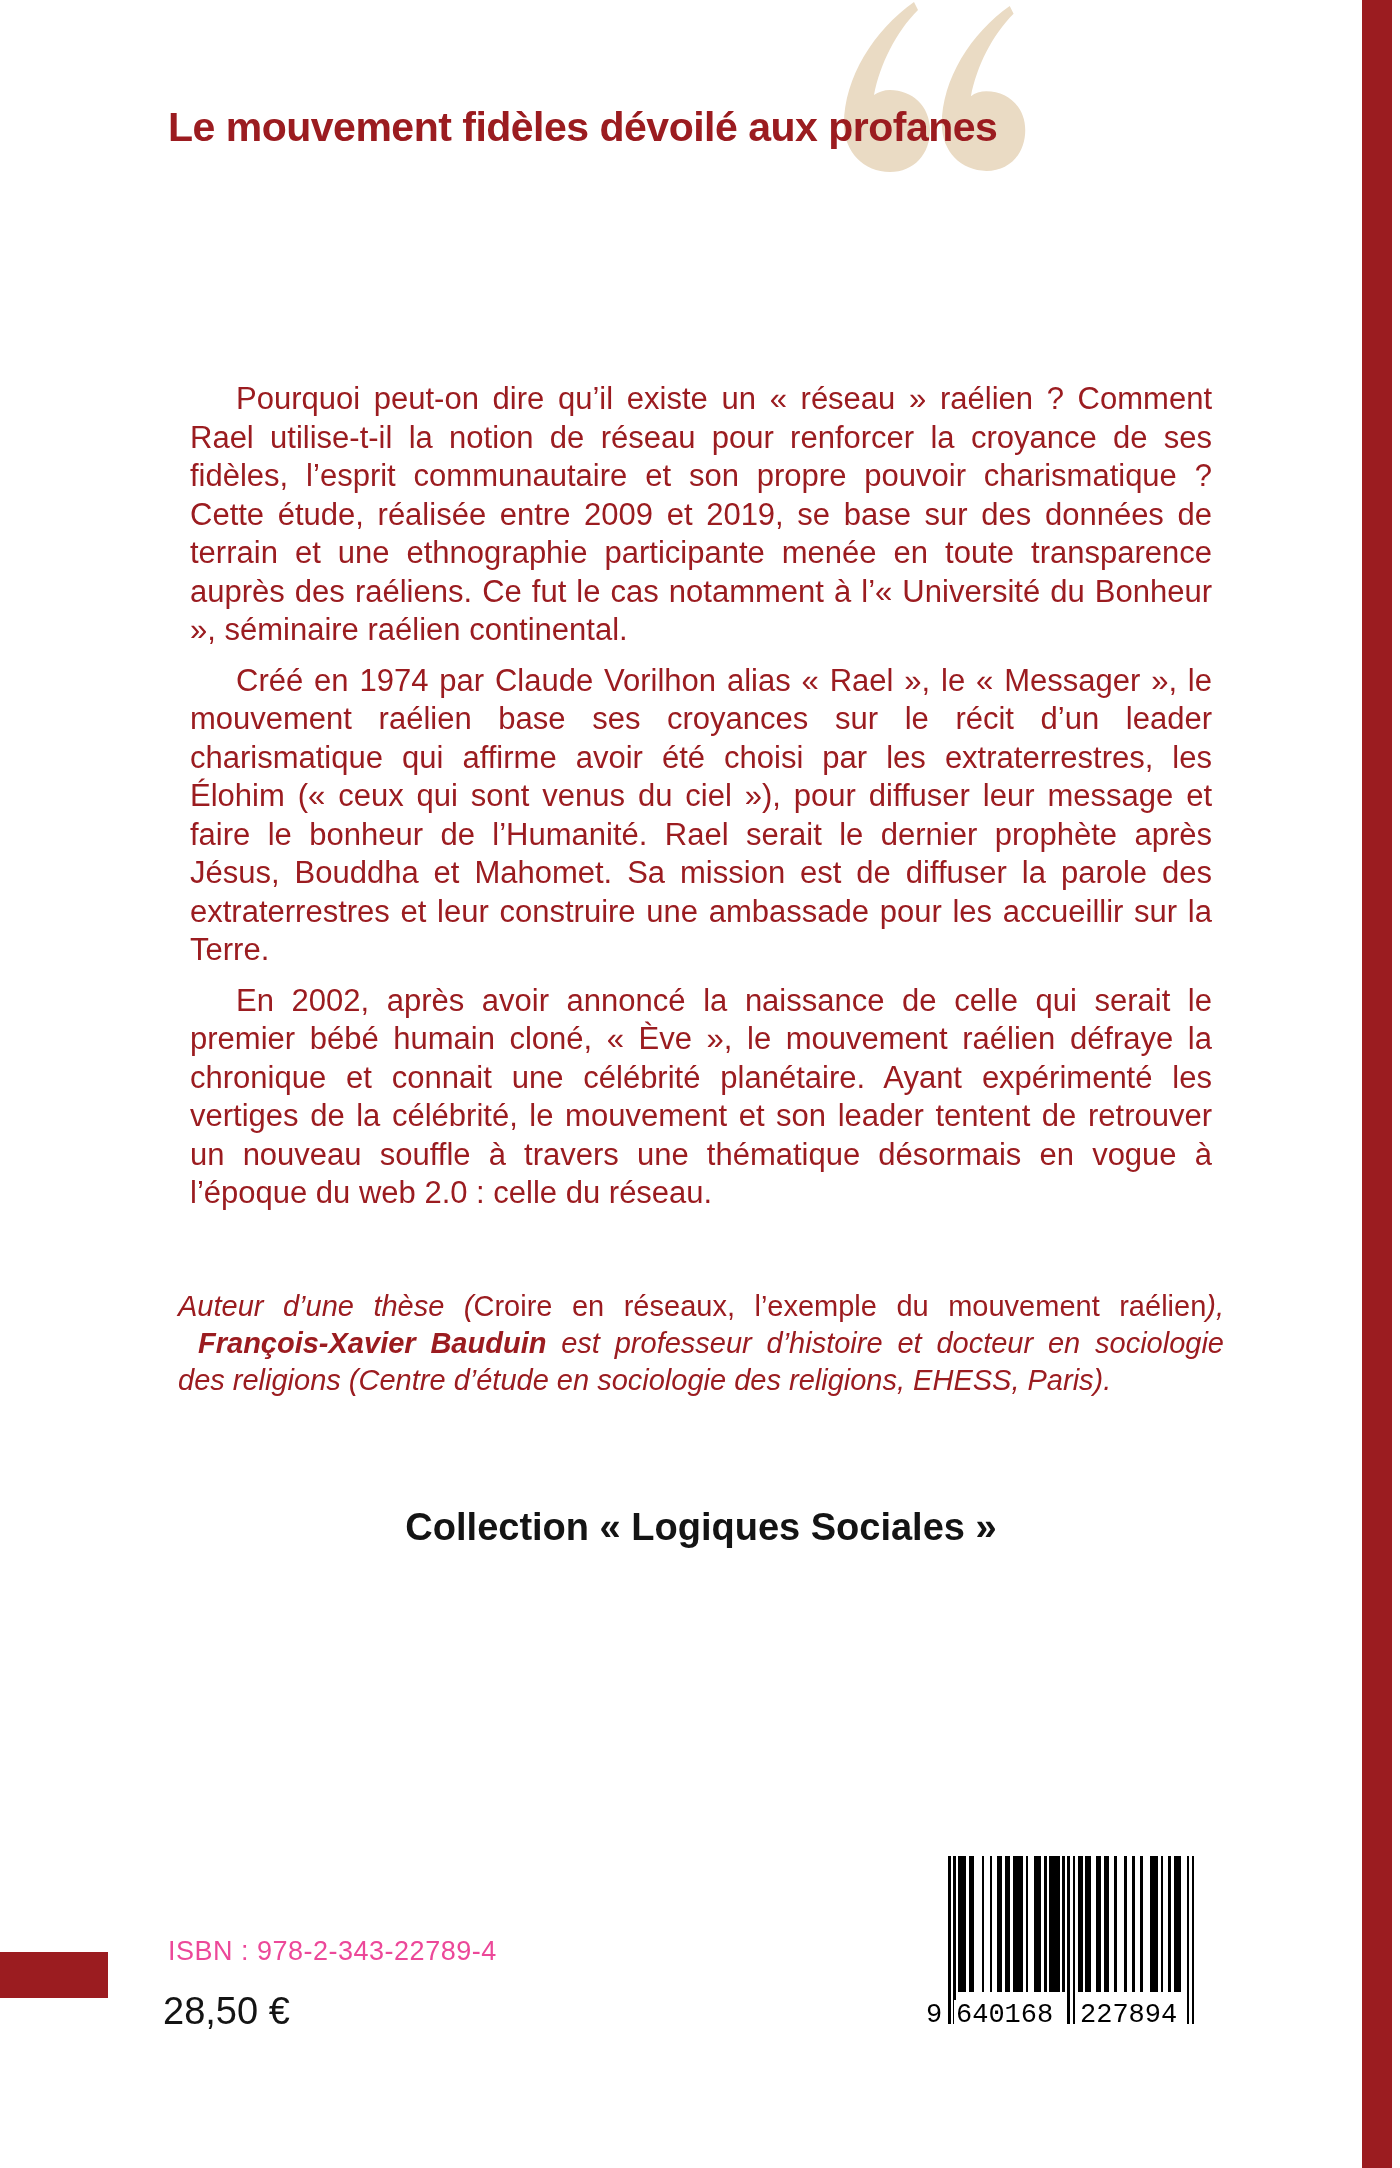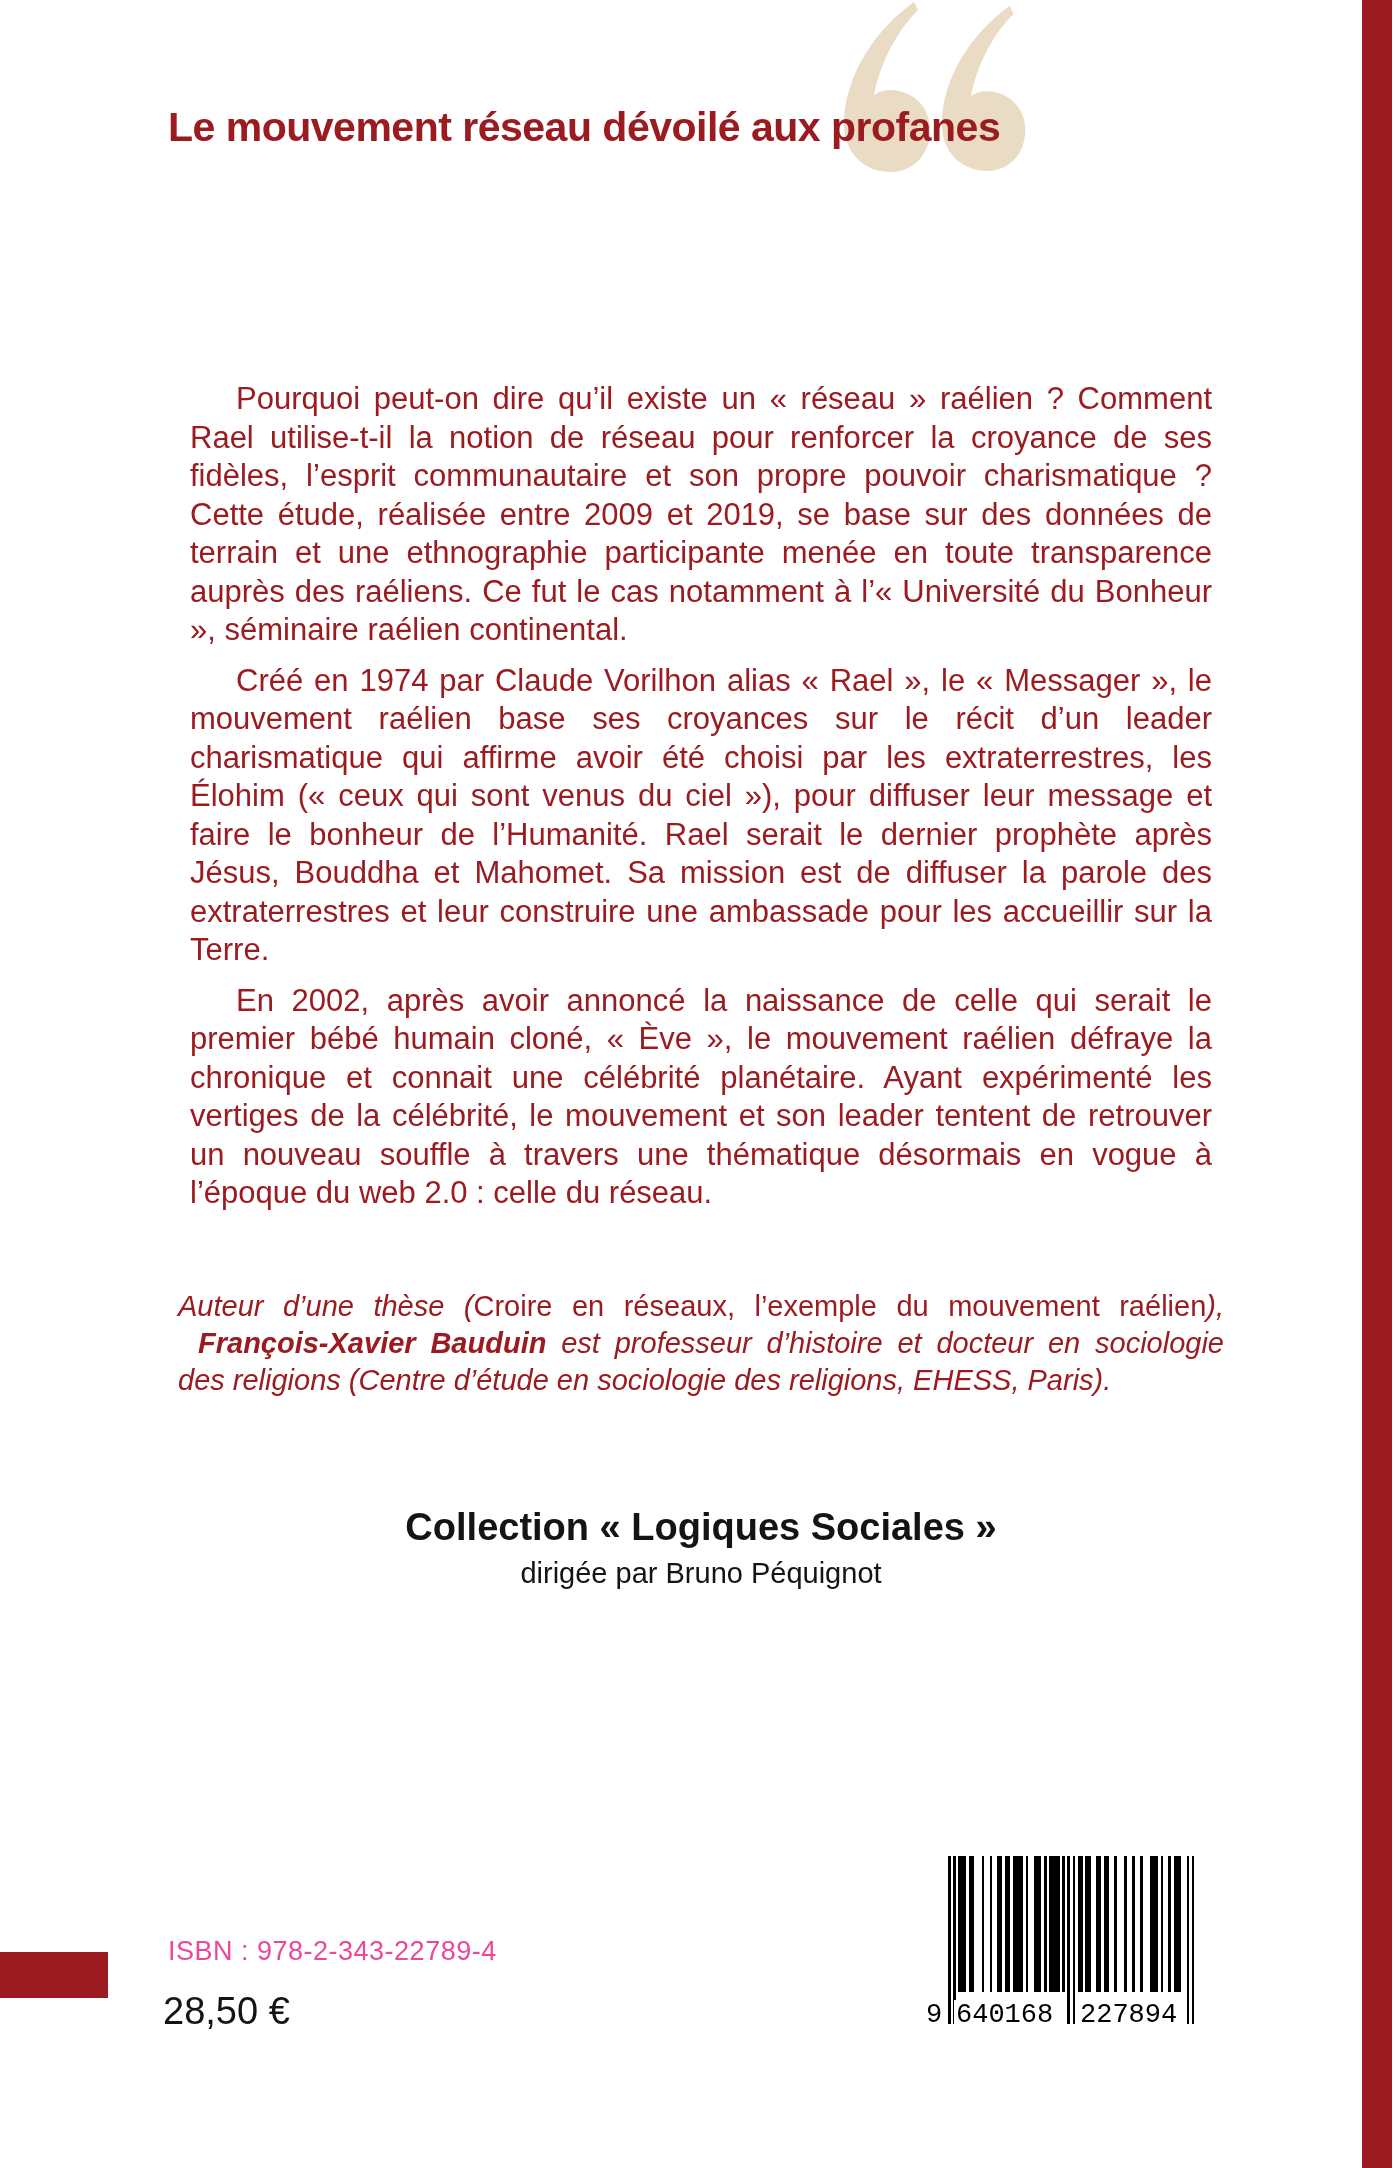--- a/index.html
+++ b/index.html
@@ -100,33 +100,32 @@
     <svg width="200" height="176" viewBox="0 0 200 176" xmlns="http://www.w3.org/2000/svg">
       <g fill="#eadbc4">
         <path d="M76,0 C36,28 6,76 6,122 C6,150 26,170 52,170 C76,170 92,152 92,128 C92,104 74,88 52,88 C46,88 40,90 36,93 C42,62 58,30 80,8 Z"></path>
         <path transform="translate(98,4) scale(0.97)" d="M76,0 C36,28 6,76 6,122 C6,150 26,170 52,170 C76,170 92,152 92,128 C92,104 74,88 52,88 C46,88 40,90 36,93 C42,62 58,30 80,8 Z"></path>
       </g>
     </svg>
   </div>
 
   <div class="accent-bar-right"></div>
 
-  <h1 class="page-title">Le mouvement réseau dévoilé aux profanes</h1>
+  <h1 class="page-title">Le mouvement fidèles dévoilé aux profanes</h1>
 
   <div class="body-block">
       <p class="body-para">Pourquoi peut-on dire qu’il existe un « réseau » raélien ? Comment Rael utilise-t-il la notion de réseau pour renforcer la croyance de ses fidèles, l’esprit communautaire et son propre pouvoir charismatique ? Cette étude, réalisée entre 2009 et 2019, se base sur des données de terrain et une ethnographie participante menée en toute transparence auprès des raéliens. Ce fut le cas notamment à l’« Université du Bonheur », séminaire raélien continental.</p>
       <p class="body-para">Créé en 1974 par Claude Vorilhon alias « Rael », le « Messager », le mouvement raélien base ses croyances sur le récit d’un leader charismatique qui affirme avoir été choisi par les extraterrestres, les Élohim (« ceux qui sont venus du ciel »), pour diffuser leur message et faire le bonheur de l’Humanité. Rael serait le dernier prophète après Jésus, Bouddha et Mahomet. Sa mission est de diffuser la parole des extraterrestres et leur construire une ambassade pour les accueillir sur la Terre.</p>
       <p class="body-para">En 2002, après avoir annoncé la naissance de celle qui serait le premier bébé humain cloné, « Ève », le mouvement raélien défraye la chronique et connait une célébrité planétaire. Ayant expérimenté les vertiges de la célébrité, le mouvement et son leader tentent de retrouver un nouveau souffle à travers une thématique désormais en vogue à l’époque du web 2.0 : celle du réseau.</p>
     </div>
 
   <p class="bio-block"><span class="seg-italic">Auteur d’une thèse (</span><span class="seg-roman">Croire en réseaux, l’exemple du mouvement raélien</span><span class="seg-italic">), </span><span class="seg-bold-italic">François-Xavier Bauduin</span><span class="seg-italic"> est professeur d’histoire et docteur en sociologie des religions (Centre d’étude en sociologie des religions, EHESS, Paris).</span></p>
 
   <div class="collection-block">
     <div class="collection-title">Collection « Logiques Sociales »</div>
-    <div class="collection-director">dirigée par Bruno Péquignot</div>
   </div>
 
   <div class="price-accent-tab"></div>
   <div class="isbn-label">ISBN : 978-2-343-22789-4</div>
   <div class="price-label">28,50 €</div>
 
   <div class="barcode">
     <div class="barcode-bars">
         <span class="bc-guard"></span>
         <span class="bc-space"></span>

